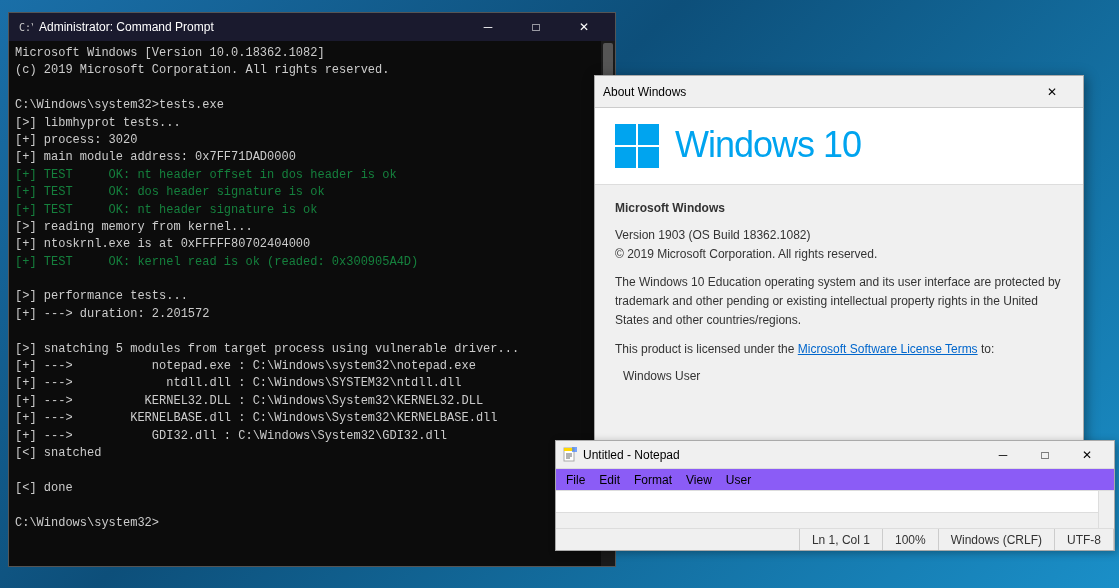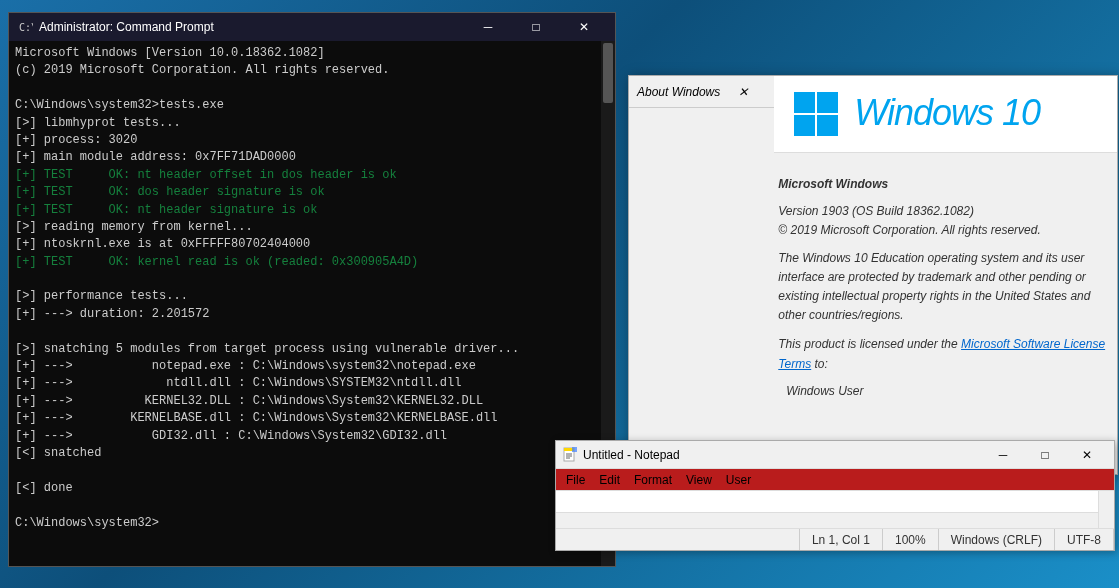--- a/index.html
+++ b/index.html
@@ -69,28 +69,28 @@
       position: relative;
     }
     .cmd-body .green { color: #15803d; }
     .cmd-body .white { color: #cccccc; }
     .cmd-line { white-space: pre; }
 
     
     .about-window {
       position: absolute;
       top: 75px;
-      left: 628px;
+      left: 594px;
       width: 490px;
       height: 400px;
       background: #f0f0f0;
       border: 1px solid #aaa;
       box-shadow: 2px 2px 12px rgba(0,0,0,0.4);
       display: flex;
-      font-style: italic;
+      flex-direction: column;
     }
     .about-titlebar {
       background: #f0f0f0;
       height: 32px;
       display: flex;
       align-items: center;
       padding: 0 8px;
       border-bottom: 1px solid #ccc;
       flex-shrink: 0;
     }
@@ -139,26 +139,25 @@
       background: #00a4ef;
     }
     .win10-brand {
       font-size: 36px;
       font-weight: 200;
       color: #00a4ef;
       letter-spacing: -1px;
       white-space: nowrap;
     }
     .about-content {
-      padding: 14px 4px;
+      padding: 14px 20px;
       font-size: 12px;
       color: #333;
       line-height: 1.6;
       flex: 1;
-      margin-top: 8px;
     }
     .about-content .section-title {
       font-weight: bold;
       margin-bottom: 2px;
     }
     .about-content p { margin-bottom: 8px; }
     .about-content a { color: #0066cc; text-decoration: underline; }
     .about-content .license-section {
       margin-top: 10px;
     }
@@ -208,21 +207,21 @@
       color: #000;
     }
     .notepad-menubar {
       height: 22px;
       display: flex;
       align-items: center;
       padding: 0 4px;
       gap: 2px;
       border-bottom: 1px solid #ddd;
       flex-shrink: 0;
-      background: #b91c1c;
+      background: #8b5cf6;
     }
     .notepad-menu-item {
       font-size: 12px;
       padding: 2px 6px;
       color: #000;
       cursor: pointer;
     }
     .notepad-body {
       flex: 1;
       background: #fff;

